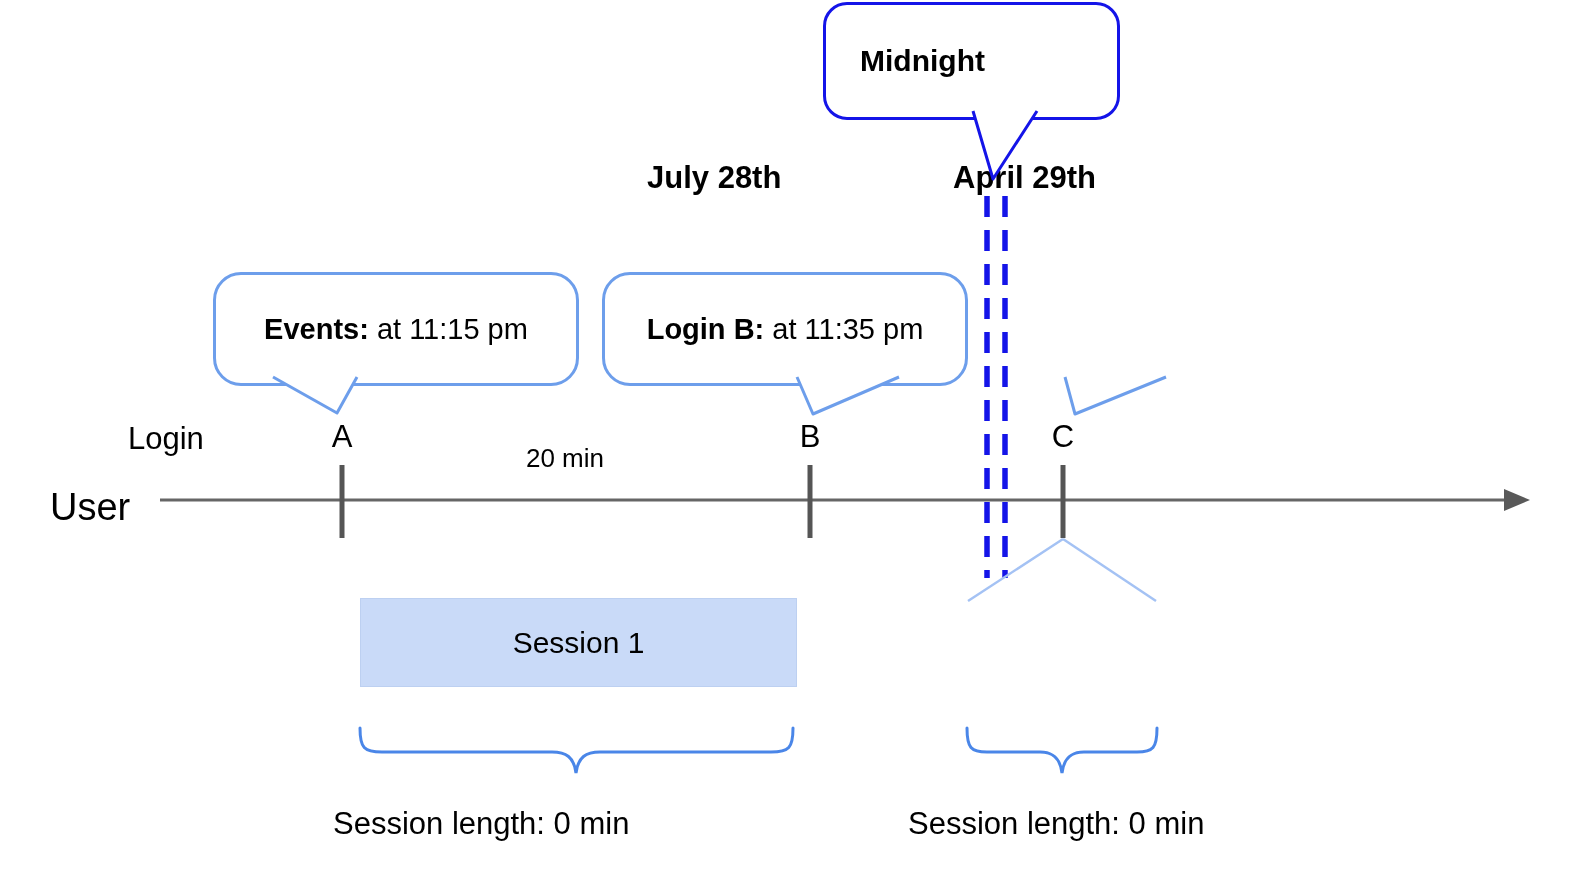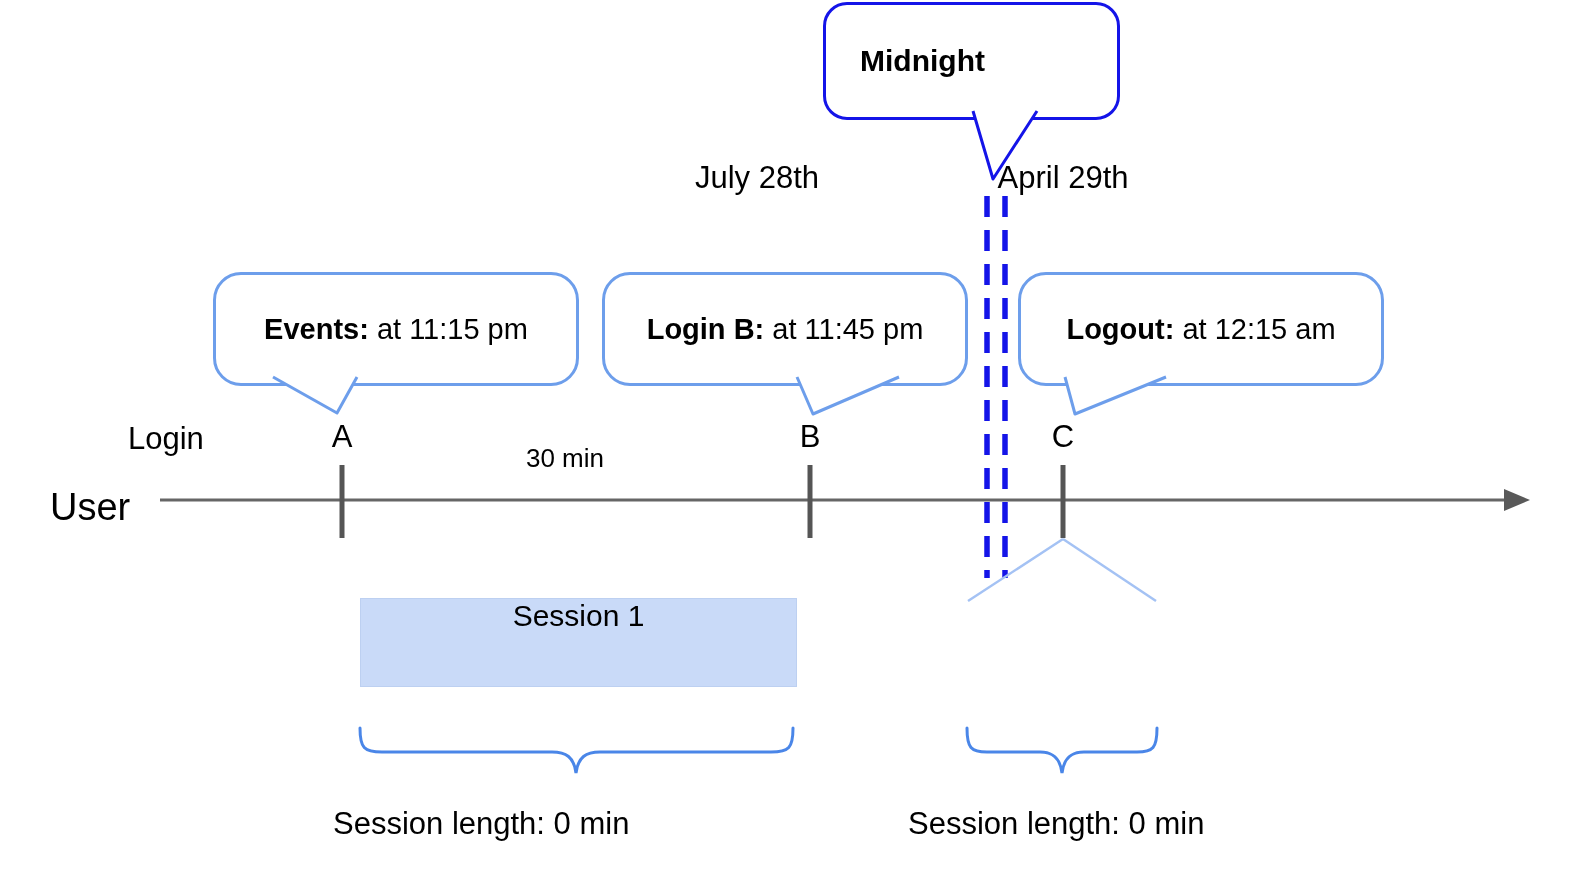--- a/index.html
+++ b/index.html
@@ -36,39 +36,40 @@
     justify-content: flex-start;
     padding-left: 34px;
     font-weight: bold;
     font-size: 30px;
   }
   .bubble-login  { left: 213px;  top: 272px; width: 360px; height: 108px; }
   .bubble-eventb { left: 602px;  top: 272px; width: 360px; height: 108px; }
   .bubble-logout { left: 1018px; top: 272px; width: 360px; height: 108px; }
 
   
-  .date-label { position: absolute; top: 160px; width: 220px; text-align: center; font-size: 31px; }
+  .date-label { position: absolute; top: 160px; width: 220px; text-align: left; font-size: 31px; font-weight: bold; }
   .date-left  { left: 647px; }
   .date-right { left: 953px; }
 
   
   .events-label { left: 128px; top: 421px; width: 100px; font-size: 31px; }
   .user-label   { left: 50px;  top: 486px; width: 110px; font-size: 38px; }
   .interval-label { left: 505px; top: 443px; width: 120px; text-align: center; font-size: 26px; }
   .mark { position: absolute; top: 419px; width: 44px; text-align: center; font-size: 31px; }
   .mark-a { left: 320px; }
   .mark-b { left: 788px; }
   .mark-c { left: 1041px; }
 
   
   .session-box {
     position: absolute;
     background: #c9daf8;
     border: 1px solid #bdd0f1;
     display: flex;
+    align-items: center;
     justify-content: center;
     font-size: 30px;
     z-index: 1;
   }
   .session-1 { left: 360px; top: 598px; width: 435px; height: 87px; }
   .session-2 { left: 967px; top: 602px; width: 190px; height: 83px; }
 
   
   .length-label { position: absolute; top: 806px; width: 350px; text-align: left; font-size: 31px; }
   .length-1 { left: 333px; }
@@ -92,29 +93,26 @@
     <span>Midnight</span>
   </div>
 
   <div class="abs date-label date-left">July 28th</div>
   <div class="abs date-label date-right">April 29th</div>
 
   <div class="bubble bubble-login">
     <span class="b">Events:</span><span> at 11:15 pm</span>
   </div>
   <div class="bubble bubble-eventb">
-    <span class="b">Login B:</span><span> at 11:45 pm</span>
-  </div>
-  <div class="bubble bubble-logout">
-    <span class="b">Logout:</span><span> at 12:15 am</span>
+    <span class="b">Login B:</span><span> at 11:35 pm</span>
   </div>
 
   <div class="abs events-label">Login</div>
   <div class="abs user-label">User</div>
-  <div class="abs interval-label">30 min</div>
+  <div class="abs interval-label">20 min</div>
   <div class="mark mark-a">A</div>
   <div class="mark mark-b">B</div>
   <div class="mark mark-c">C</div>
 
   <div class="session-box session-1">
     <span>Session 1</span>
   </div>
 
   <div class="length-label length-1">Session length: 0 min</div>
   <div class="length-label length-2">Session length: 0 min</div>

